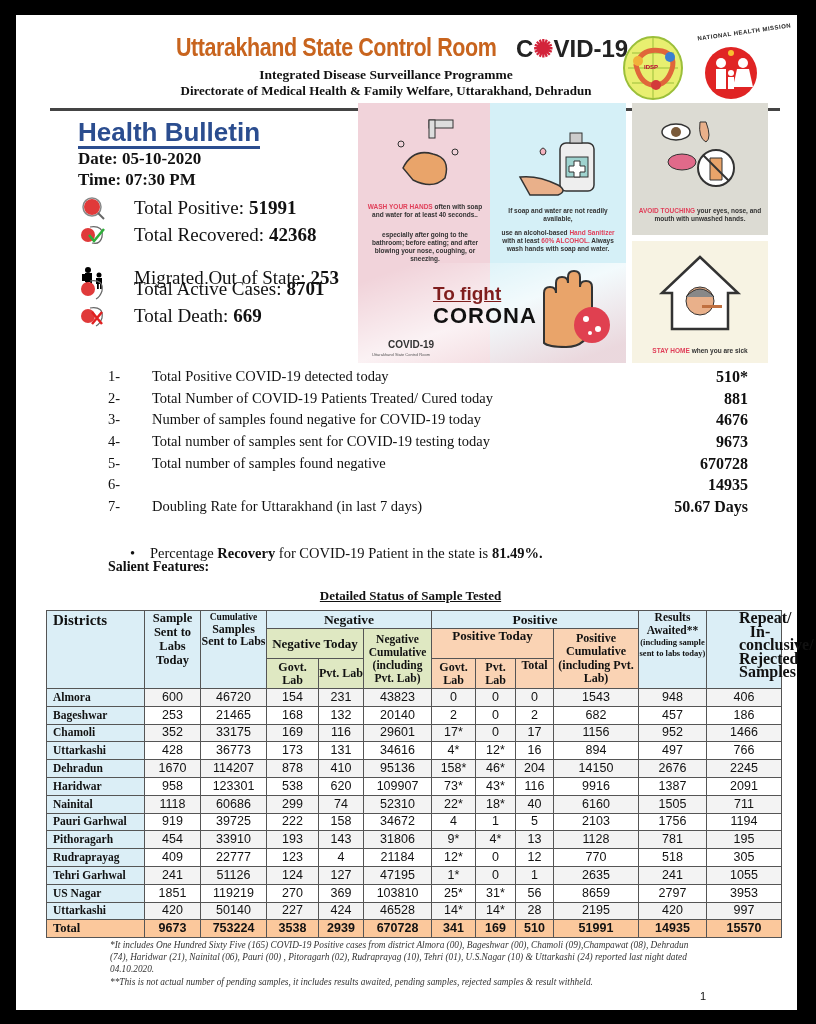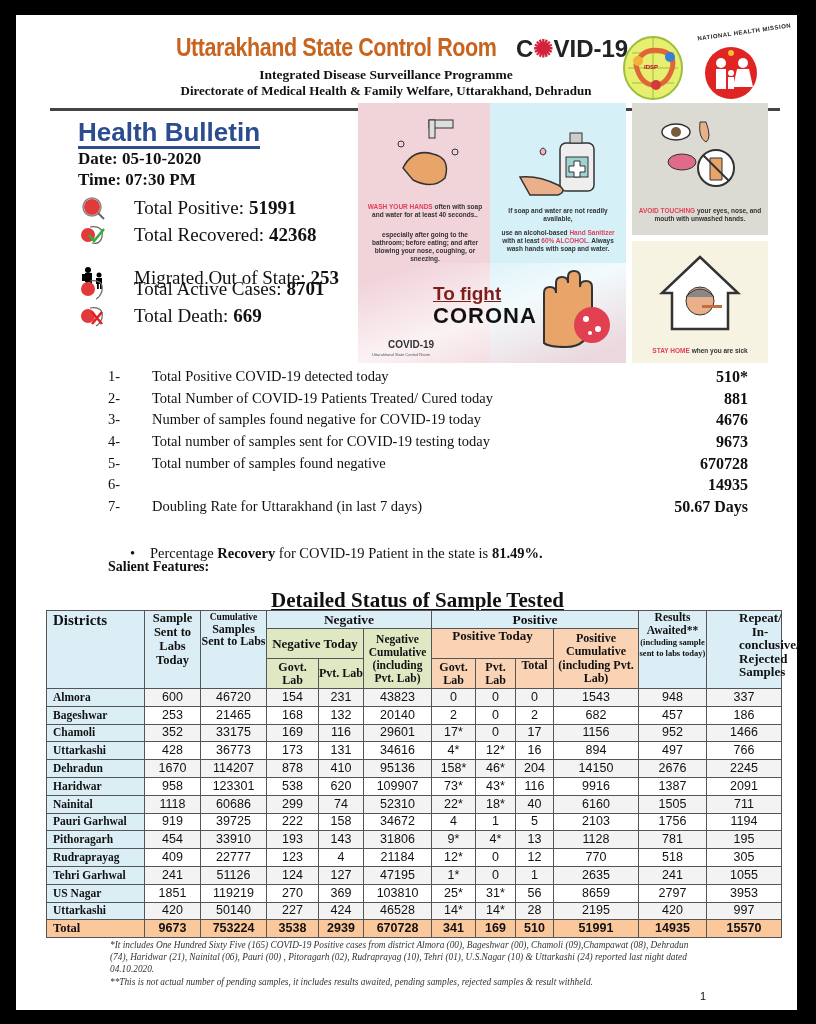--- a/index.html
+++ b/index.html
@@ -30,21 +30,21 @@
   .ptxt .r{color:#e0405a;}
   
   .li{position:absolute;left:92px;width:640px;height:20px;font-size:14.5px;}
   .li .num{position:absolute;left:0;}
   .li .txt{position:absolute;left:44px;white-space:nowrap;}
   .li .v{position:absolute;right:0;font-weight:bold;font-size:16px;}
   .sf-title{position:absolute;left:92px;top:510px;font-weight:bold;font-size:14px;margin-top:34px;}
   .sf-item{position:absolute;left:134px;font-size:14.5px;white-space:nowrap;}
   .sf-item .b{font-weight:bold;}
   .sf-item::before{content:"\2022";position:absolute;left:-20px;}
-  .tbl-title{position:absolute;left:11px;width:781px;top:573px;text-align:center;font-weight:bold;font-size:21px;text-decoration:underline;}
+  .tbl-title{position:absolute;left:4px;width:781px;top:573px;text-align:center;font-weight:bold;font-size:13px;text-decoration:underline;}
   
   table.dt{position:absolute;left:30px;top:595px;border-collapse:collapse;width:735px;table-layout:fixed;}
   table.dt td,table.dt th{border:1px solid #555;padding:0;text-align:center;font-size:12px;line-height:13px;}
   table.dt th{font-weight:bold;font-family:"Liberation Serif",serif;}
   .bl{background:#dbeef6;}
   .gr{background:#dfe8c2;}
   .or{background:#fad3b4;}
   .tot td{background:#fbc89c;font-weight:bold;}
   table.dt td.num{font-family:"Liberation Sans",sans-serif;font-size:12.5px;height:16.8px;}
   table.dt td.dist{text-align:left;padding-left:6px;font-weight:bold;font-size:11.5px;background:#dbeef6;}
@@ -275,21 +275,21 @@
         <th rowspan="3" class="bl" style="vertical-align:top;line-height:12px;">
             <div style="font-size:9.5px">Cumulative</div>
             <div style="font-size:12px">Samples Sent to Labs</div>
           </th>
         <th colspan="3" class="bl" style="font-size:13.5px">Negative</th>
         <th colspan="4" class="bl" style="font-size:13.5px">Positive</th>
         <th rowspan="3" class="bl" style="vertical-align:top;line-height:11px;">
             <div style="font-size:11.5px;line-height:13px">Results Awaited**</div>
             <div style="font-size:8.5px">(including sample sent to labs today)</div>
           </th>
-        <th rowspan="3" class="bl" style="vertical-align:top;font-size:13px;line-height:13.5px;padding-left:32px;">Repeat/ In-conclusive/ Rejected Samples</th>
+        <th rowspan="3" class="bl" style="vertical-align:top;font-size:16px;line-height:13.5px;padding-left:32px;">Repeat/ In-conclusive/ Rejected Samples</th>
       </tr>
       <tr style="height:30px">
         <th colspan="2" class="gr" style="font-size:13px;line-height:14px;">Negative Today</th>
         <th rowspan="2" class="gr" style="font-size:11.5px;line-height:13px;">Negative Cumulative (including Pvt. Lab)</th>
         <th colspan="3" class="or" style="font-size:13px;vertical-align:top;">Positive Today</th>
         <th rowspan="2" class="or" style="font-size:12px;line-height:13.5px;">Positive Cumulative (including Pvt. Lab)</th>
       </tr>
       <tr style="height:30px">
         <th class="gr">Govt. Lab</th>
         <th class="gr">Pvt. Lab</th>
@@ -304,21 +304,21 @@
           <td class="num">600</td>
           <td class="num">46720</td>
           <td class="num">154</td>
           <td class="num">231</td>
           <td class="num">43823</td>
           <td class="num">0</td>
           <td class="num">0</td>
           <td class="num">0</td>
           <td class="num">1543</td>
           <td class="num">948</td>
-          <td class="num">337</td>
+          <td class="num">406</td>
         </tr>
         <tr class="row">
           <td class="dist">Bageshwar</td>
           <td class="num">253</td>
           <td class="num">21465</td>
           <td class="num">168</td>
           <td class="num">132</td>
           <td class="num">20140</td>
           <td class="num">2</td>
           <td class="num">0</td>

